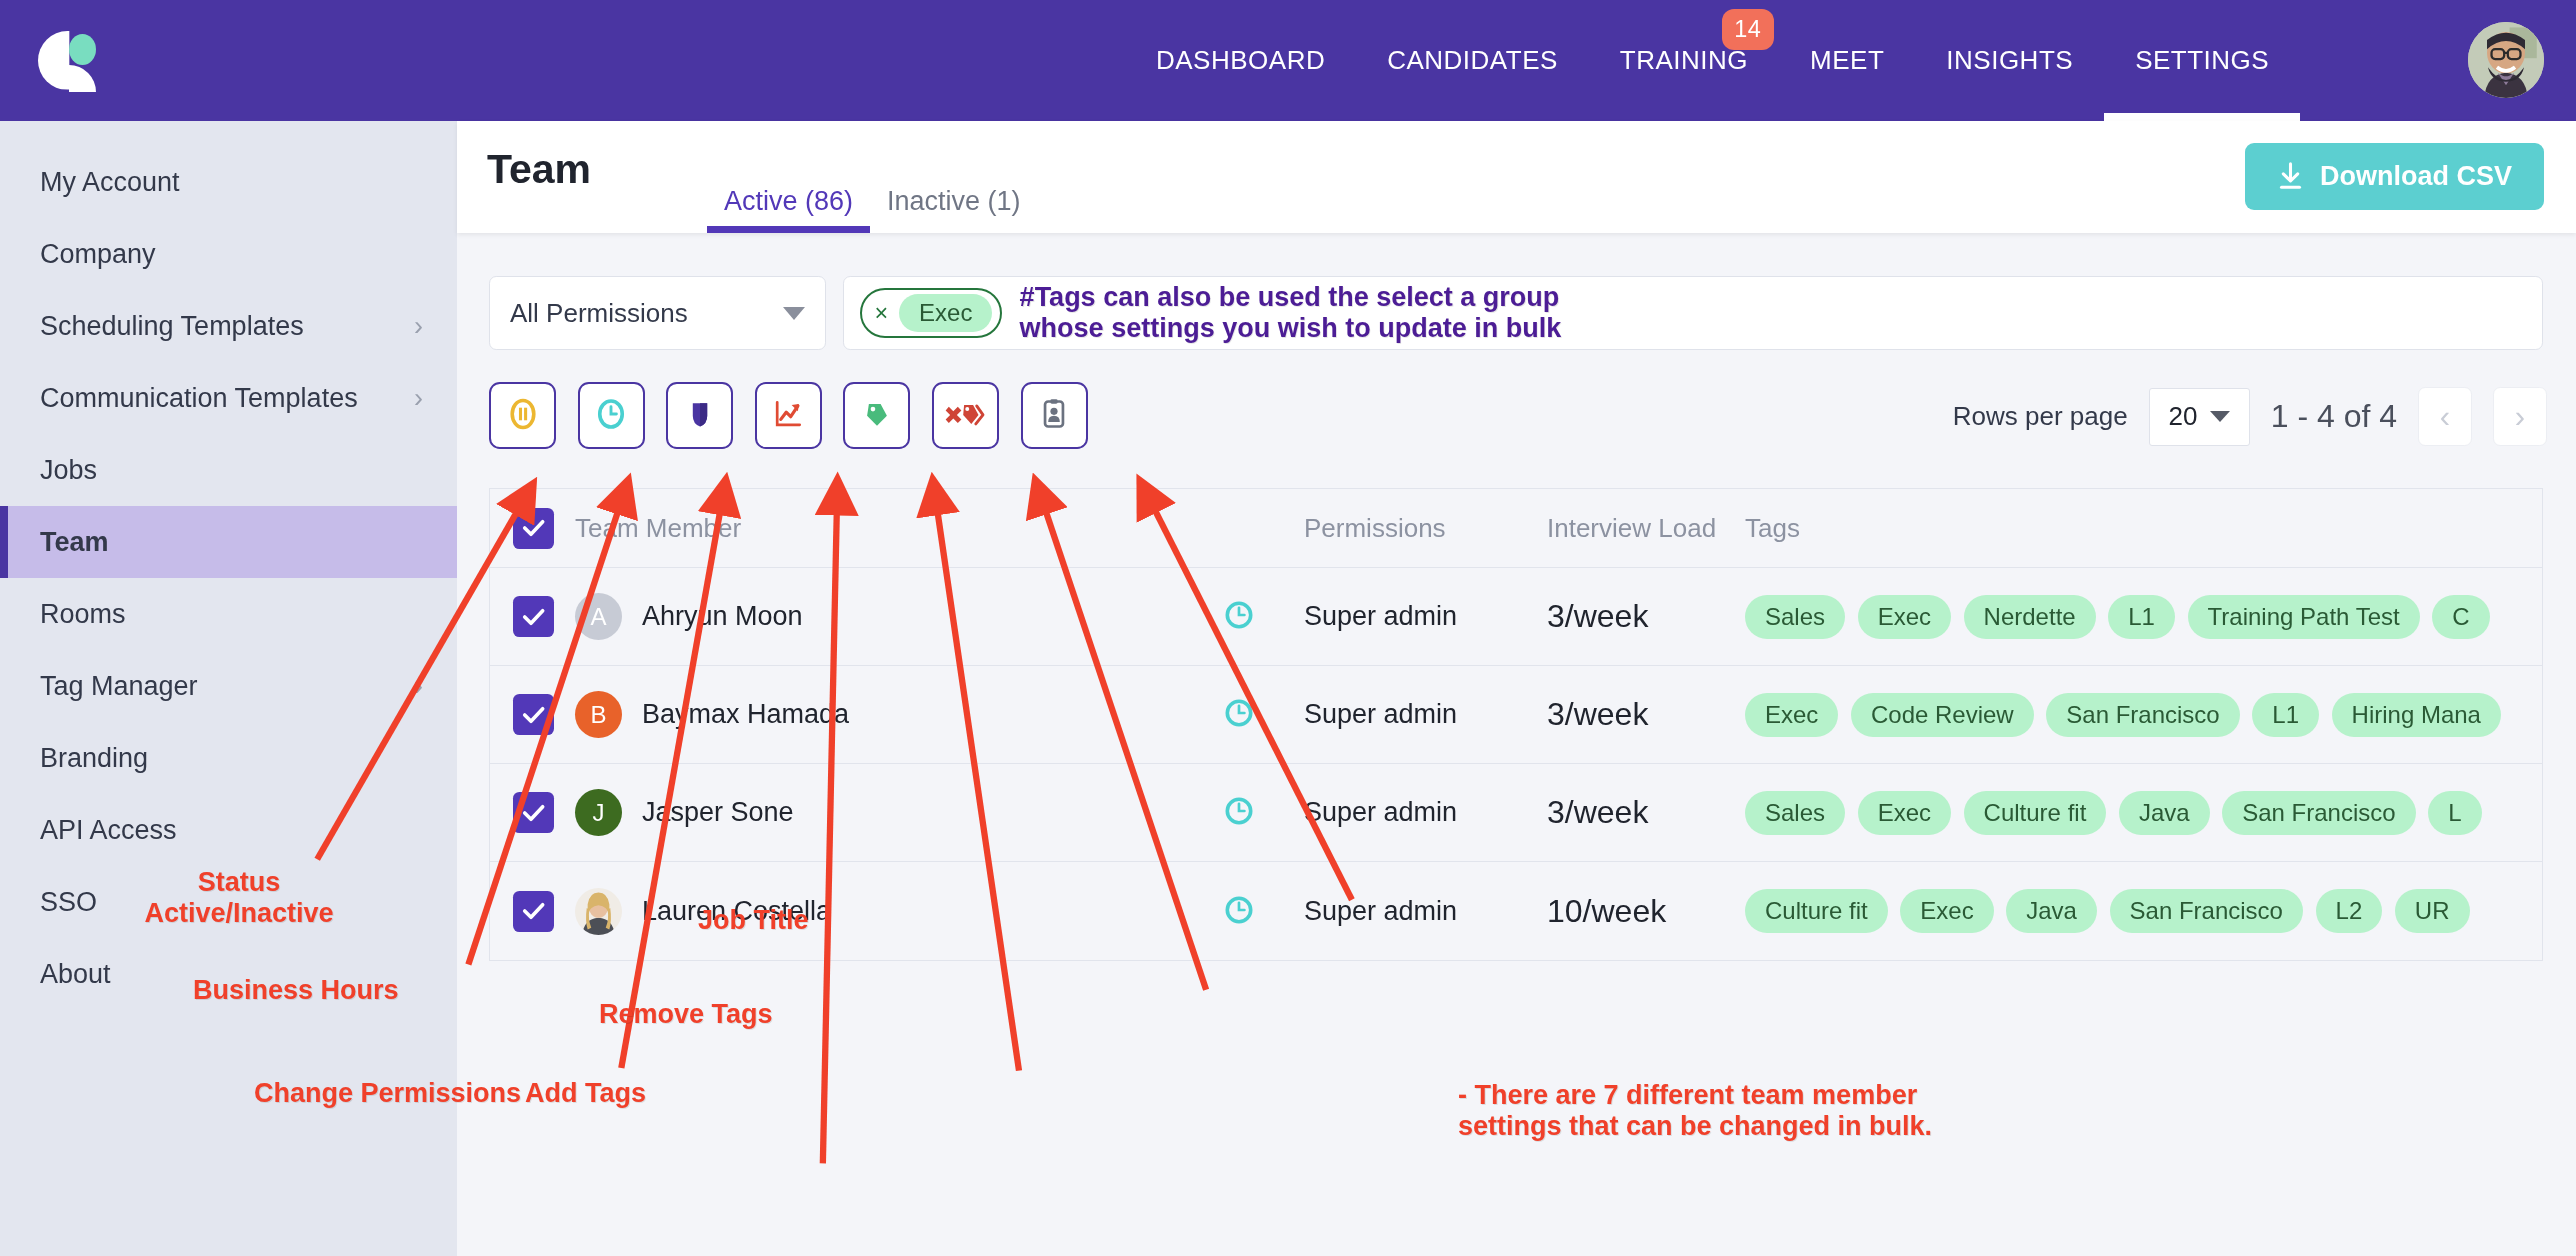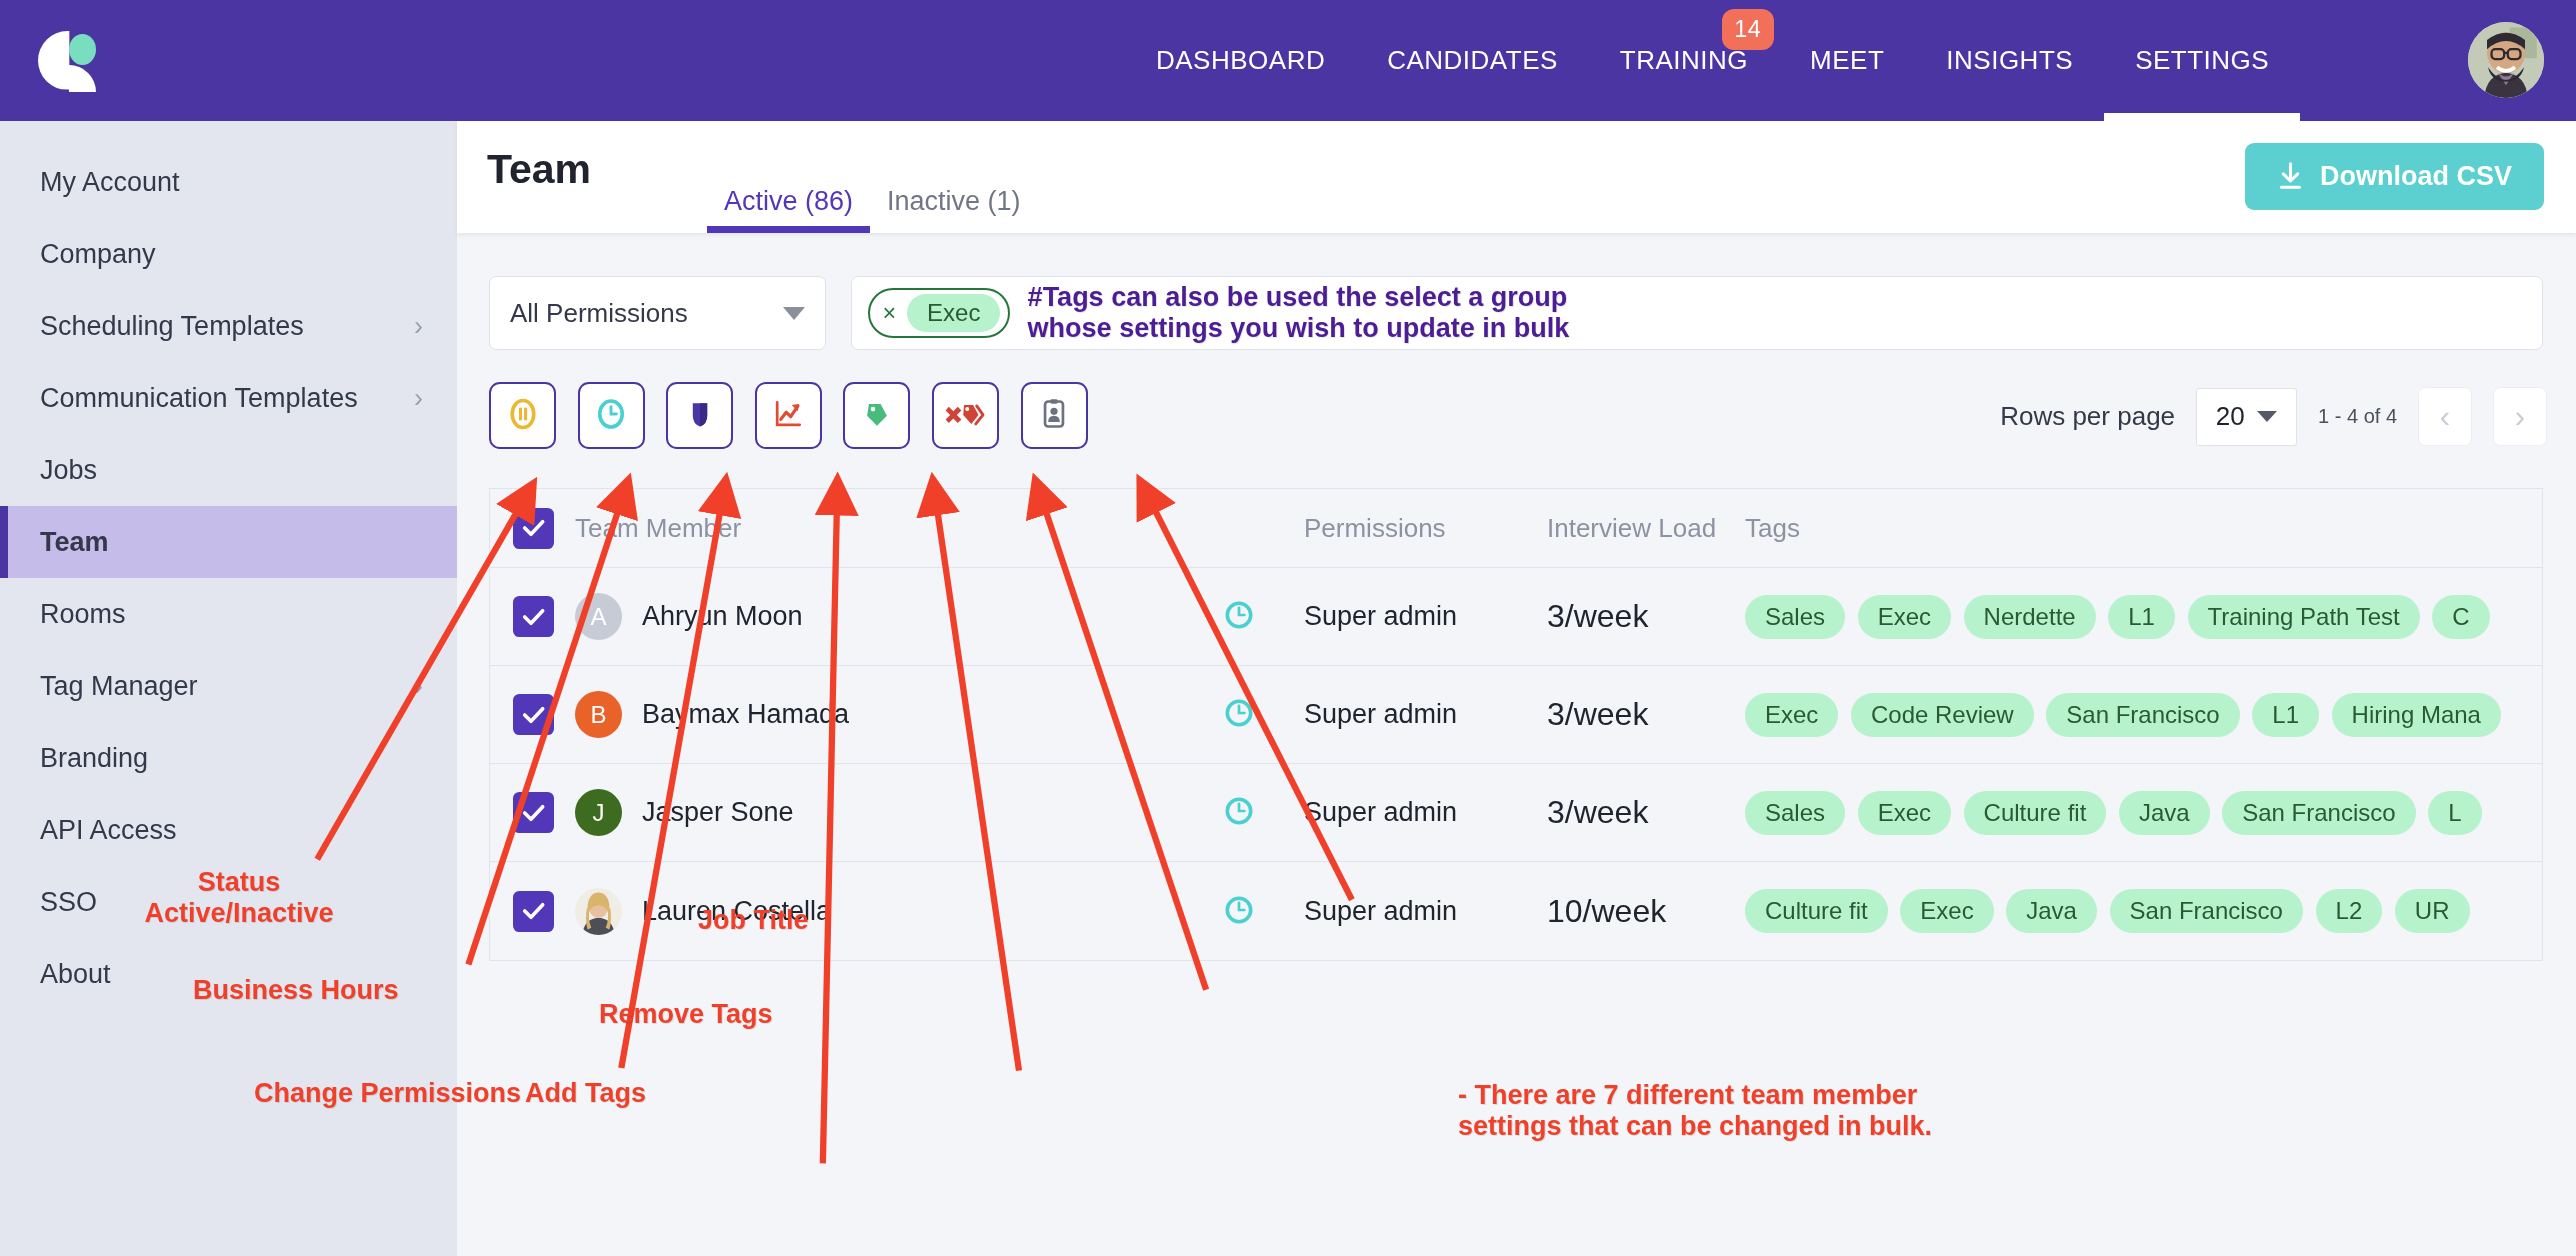--- a/index.html
+++ b/index.html
@@ -109,21 +109,21 @@
     border: none; border-radius: 9px;
     display: flex; align-items: center; gap: 16px;
     font-size: 27px; font-weight: bold; cursor: pointer;
   }
   .dl-ic { display: flex; align-items: center; }
 
   
   .filter-row {
     position: absolute; left: 32px; top: 155px;
     width: 2054px; height: 74px;
-    display: flex; gap: 25px;
+    display: flex; gap: 17px;
   }
   .perm-select {
     position: relative; width: 337px; height: 74px;
     background: #ffffff; border: 1.8px solid #dfe2ea; border-radius: 7.2px;
     display: flex; align-items: center; padding: 0 20px;
     font-size: 26px; color: #33394a; cursor: pointer;
   }
   .caret { position: absolute; right: 20px; width: 0; height: 0;
     border-left: 11.7px solid transparent; border-right: 11.7px solid transparent;
     border-top: 13.5px solid #8a8f9c; }
@@ -161,21 +161,21 @@
   .pager-lbl { font-size: 26px; color: #33394a; }
   .rows-sel {
     position: relative; width: 101px; height: 58px;
     background: #ffffff; border: 1.8px solid #dfe2ea; border-radius: 3px;
     display: flex; align-items: center; justify-content: center; gap: 12.6px;
     font-size: 26px; color: #20242e; cursor: pointer;
   }
   .rows-caret { width: 0; height: 0;
     border-left: 10px solid transparent; border-right: 10px solid transparent;
     border-top: 11.7px solid #555a66; }
-  .range-lbl { font-size: 20px; color: #4a4f5c; }
+  .range-lbl { font-size: 32px; color: #4a4f5c; }
   .pg-btn {
     width: 54px; height: 59px; background: #ffffff;
     border: 1.8px solid #eceef3; border-radius: 7.2px;
     display: flex; align-items: center; justify-content: center;
     color: #c9cdd6; font-size: 31px; cursor: pointer;
   }
 
   
   .table-card {
     position: absolute; left: 32px; top: 367px; width: 2054px;

